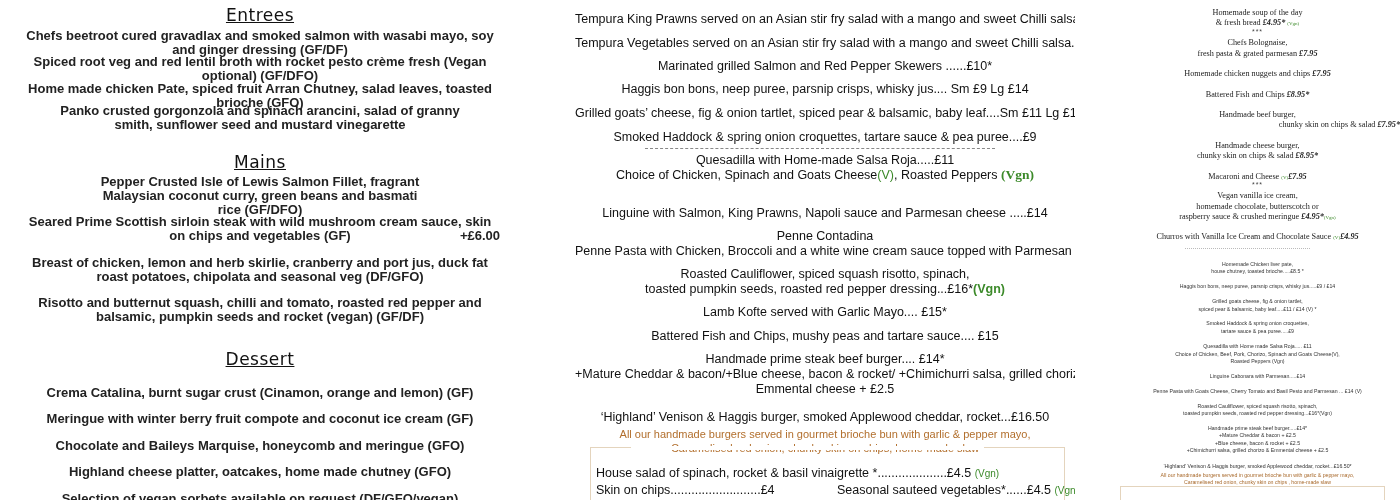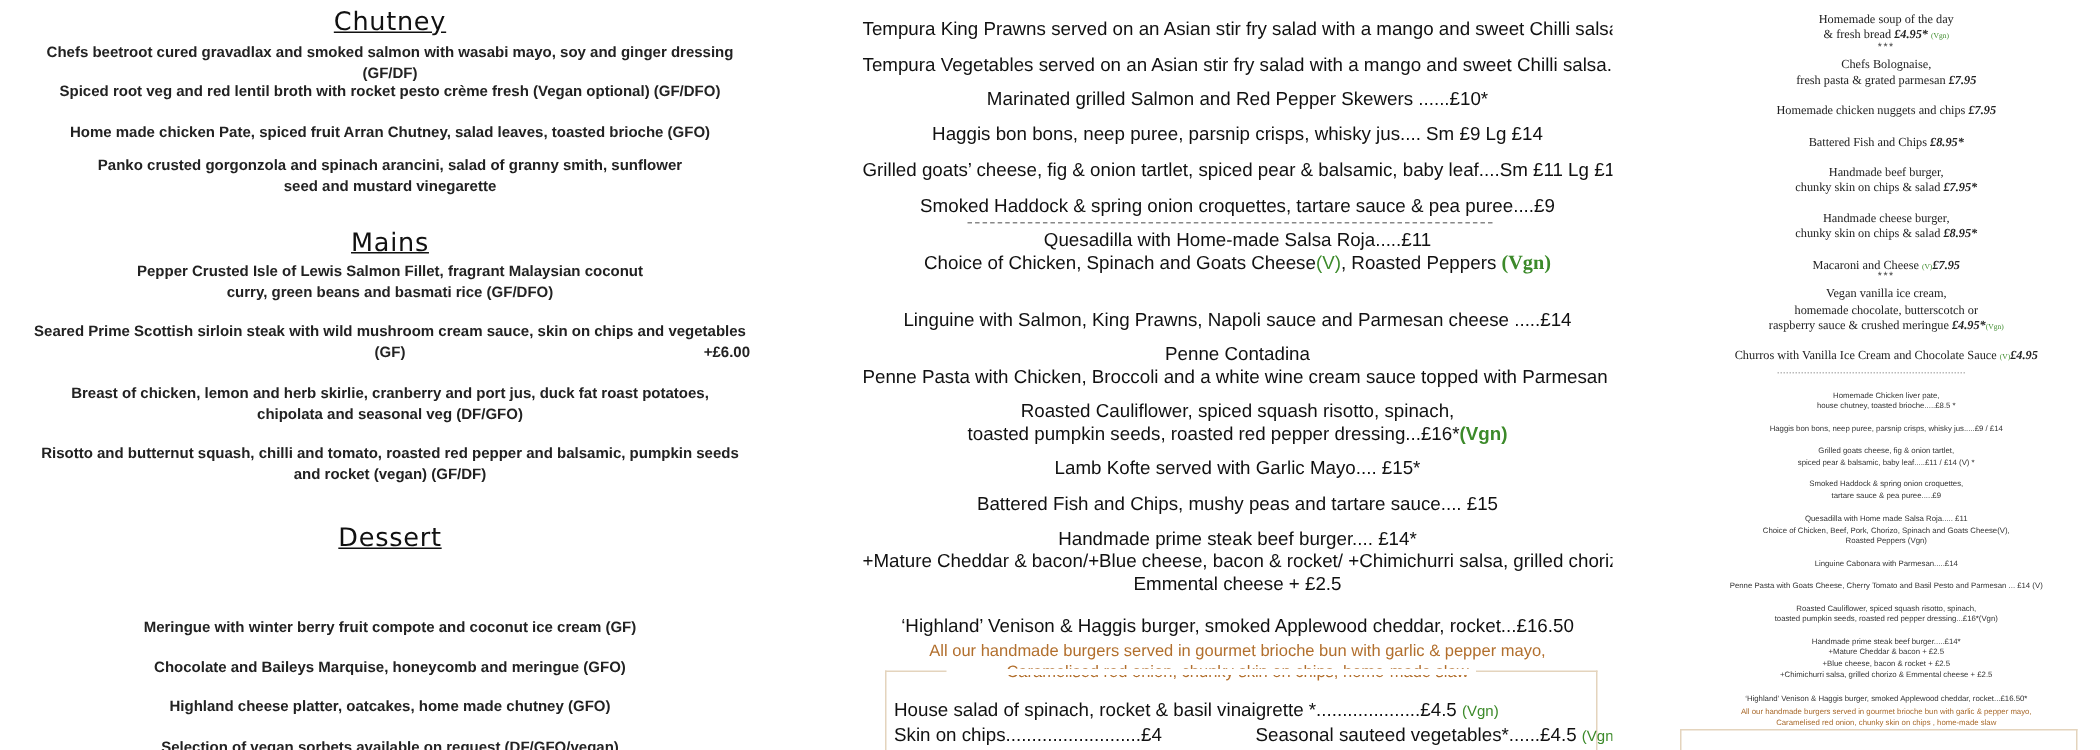--- a/index.html
+++ b/index.html
@@ -7,21 +7,21 @@
   body { position: relative; color: #1a1a1a; font-family: "Liberation Sans", "DejaVu Sans", sans-serif; }
 
   .panel { position: absolute; top: 0; height: 500px; overflow: hidden; }
   #left { left: 0; width: 520px; }
   #mid { left: 575px; width: 500px; }
   #right { left: 1115px; width: 285px; }
   .abs { position: absolute; left: 0; right: 0; text-align: center; white-space: nowrap; }
 
   
   .l-title { font-family: "DejaVu Sans", sans-serif; font-size: 17px; text-decoration: underline; letter-spacing: 0.5px; font-weight: normal; color: #111; }
-  .l-item { font-size: 10px; line-height: 14px; font-weight: bold; color: #222; padding: 0 20px; white-space: normal; }
+  .l-item { font-size: 13px; line-height: 14px; font-weight: bold; color: #222; padding: 0 20px; white-space: normal; }
 
   
   .m-item { font-size: 12.5px; line-height: 16px; color: #111; }
   .green { color: #3c8a2a; }
   .green-serif { color: #3c8a2a; font-family: "Liberation Serif", serif; font-weight: bold; font-size: 13.5px; }
   .brown { color: #b26f2d; font-size: 11px; line-height: 15px; }
   .tiny-green { color: #3c8a2a; font-size: 9px; }
   .dash { position: absolute; left: 70px; right: 80px; border-top: 1px dashed #888; }
 
   .sides-box { position: absolute; left: 15px; right: 10px; top: 447px; height: 60px; border: 1px solid #e4d4bd; border-bottom: none; }
@@ -34,34 +34,35 @@
   .r-stars { font-size: 7px; color: #444; letter-spacing: 1px; }
   .r-tag { color: #3c8a2a; font-size: 5px; }
   .r-sans { font-family: "Liberation Sans", sans-serif; font-size: 5.2px; line-height: 7px; color: #333; }
   .r-brown { font-family: "Liberation Sans", sans-serif; font-size: 5.2px; line-height: 7px; color: #a8692b; }
   .r-box { position: absolute; left: 5px; right: 15px; top: 486px; height: 20px; border: 1px solid #e4d4bd; border-bottom: none; }
 </style>
 </head>
 <body>
 
 <div id="left" class="panel">
-  <div class="abs l-title" style="top:5px;">Chutney</div>
+  <div class="abs l-title" style="top:5px;">Entrees</div>
   <div class="abs l-item" style="top:29px;">Chefs beetroot cured gravadlax and smoked salmon with wasabi mayo, soy and ginger dressing (GF/DF)</div>
   <div class="abs l-item" style="top:55px;">Spiced root veg and red lentil broth with rocket pesto crème fresh (Vegan optional) (GF/DFO)</div>
   <div class="abs l-item" style="top:82px;">Home made chicken Pate, spiced fruit Arran Chutney, salad leaves, toasted brioche (GFO)</div>
   <div class="abs l-item" style="top:104px; white-space:normal; padding:0 60px;">Panko crusted gorgonzola and spinach arancini, salad of granny smith, sunflower seed and mustard vinegarette</div>
 
   <div class="abs l-title" style="top:152px;">Mains</div>
   <div class="abs l-item" style="top:175px; white-space:normal; padding:0 90px;">Pepper Crusted Isle of Lewis Salmon Fillet, fragrant Malaysian coconut curry, green beans and basmati rice (GF/DFO)</div>
   <div class="abs l-item" style="top:215px;">Seared Prime Scottish sirloin steak with wild mushroom cream sauce, skin on chips and vegetables (GF)</div>
   <div class="abs l-item" style="top:229px;text-align:right;">+£6.00</div>
   <div class="abs l-item" style="top:256px; white-space:normal; padding:0 30px;">Breast of chicken, lemon and herb skirlie, cranberry and port jus, duck fat roast potatoes, chipolata and seasonal veg (DF/GFO)</div>
   <div class="abs l-item" style="top:296px; white-space:normal; padding:0 18px;">Risotto and butternut squash, chilli and tomato, roasted red pepper and balsamic, pumpkin seeds and rocket (vegan) (GF/DF)</div>
 
   <div class="abs l-title" style="top:349px;">Dessert</div>
+  <div class="abs l-item" style="top:386px;">Crema Catalina, burnt sugar crust (Cinamon, orange and lemon) (GF)</div>
   <div class="abs l-item" style="top:412px;">Meringue with winter berry fruit compote and coconut ice cream (GF)</div>
   <div class="abs l-item" style="top:439px;">Chocolate and Baileys Marquise, honeycomb and meringue (GFO)</div>
   <div class="abs l-item" style="top:465px;">Highland cheese platter, oatcakes, home made chutney (GFO)</div>
   <div class="abs l-item" style="top:492px;">Selection of vegan sorbets available on request (DF/GFO/vegan)</div>
 </div>
 
 <div id="mid" class="panel">
   <div class="abs m-item" style="top:11px;"><span>Tempura King Prawns served on an Asian stir fry salad with a mango and sweet Chilli salsa.... £12</span></div>
   <div class="abs m-item" style="top:35px;"><span>Tempura Vegetables served on an Asian stir fry salad with a mango and sweet Chilli salsa...£9</span></div>
   <div class="abs m-item" style="top:58px;"><span>Marinated grilled Salmon and Red Pepper Skewers ......£10*</span></div>
@@ -102,21 +103,21 @@
 
 <div id="right" class="panel">
   <div class="abs r-item" style="top:8px;">Homemade soup of  the day</div>
   <div class="abs r-item" style="top:18px;"><span>&amp; fresh bread </span><span class="r-price">£4.95*</span> <span class="r-tag">(Vgn)</span></div>
   <div class="abs r-stars" style="top:28px;">***</div>
   <div class="abs r-item" style="top:38px;">Chefs Bolognaise,</div>
   <div class="abs r-item" style="top:49px;"><span>fresh pasta &amp; grated parmesan </span><span class="r-price">£7.95</span></div>
   <div class="abs r-item" style="top:69px;"><span>Homemade chicken nuggets and chips </span><span class="r-price">£7.95</span></div>
   <div class="abs r-item" style="top:90px;"><span>Battered Fish and Chips </span><span class="r-price">£8.95*</span></div>
   <div class="abs r-item" style="top:110px;">Handmade beef  burger,</div>
-  <div class="abs r-item" style="top:120px;"><span>chunky skin on chips &amp; salad </span><span class="r-price">£7.95*</span></div>
+  <div class="abs r-item" style="top:120px;text-align:right;"><span>chunky skin on chips &amp; salad </span><span class="r-price">£7.95*</span></div>
   <div class="abs r-item" style="top:141px;">Handmade cheese burger,</div>
   <div class="abs r-item" style="top:151px;"><span>chunky skin on chips &amp; salad </span><span class="r-price">£8.95*</span></div>
   <div class="abs r-item" style="top:172px;"><span>Macaroni and Cheese </span><span class="r-tag">(V)</span><span class="r-price">£7.95</span></div>
   <div class="abs r-stars" style="top:181px;">***</div>
   <div class="abs r-item" style="top:191px;">Vegan vanilla ice cream,</div>
   <div class="abs r-item" style="top:202px;text-align:center;">homemade chocolate, butterscotch or</div>
   <div class="abs r-item" style="top:212px;"><span>raspberry sauce &amp; crushed meringue </span><span class="r-price">£4.95*</span><span class="r-tag">(Vgn)</span></div>
   <div class="abs r-item" style="top:232px;"><span>Churros with Vanilla Ice Cream and Chocolate Sauce </span><span class="r-tag">(V)</span><span class="r-price">£4.95</span></div>
   <div class="dash" style="top:248px; left:70px; right:90px; border-top:1px dotted #bbb;"></div>
 

